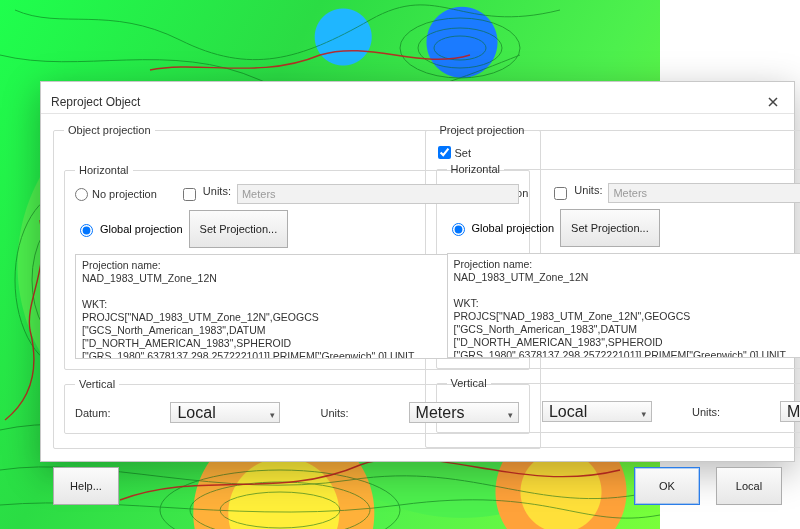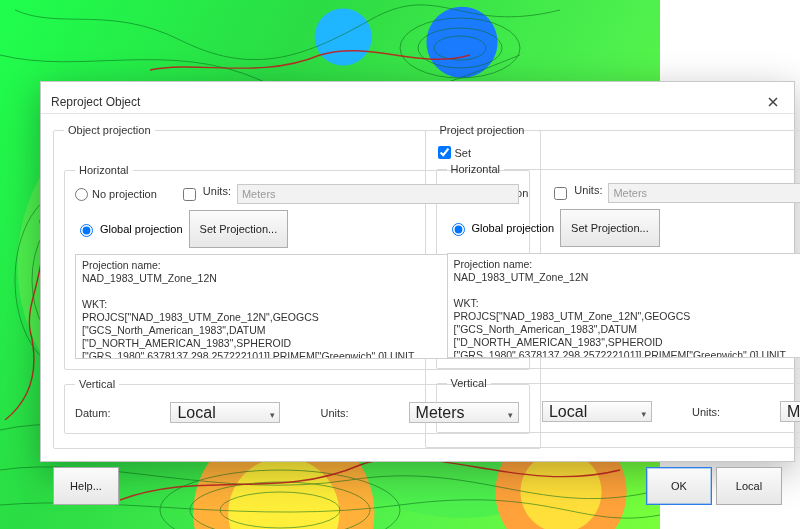--- a/index.html
+++ b/index.html
@@ -173,21 +173,21 @@
   }
   .combo { display: inline-block; line-height: 19px; }
   .combo::after {
     content: "▾"; position: absolute; right: 5px; top: 3px; font-size: 9px; color: #555;
   }
   .vrow .combo.w1 { width: 110px; }
   .vrow .combo.w2 { width: 110px; }
   .vrow .gap { flex: 1; }
 
   .footer {
-    display: flex; align-items: flex-end; gap: 4px;
+    display: flex; align-items: flex-end; gap: 16px;
     padding: 4px 12px 10px 12px;
   }
   .footer .spacer { flex: 1; }
   .btn.foot { min-width: 66px; }
 </style>
 </head>
 <body>
 
 <div class="bg">
   <div class="topo"></div>

